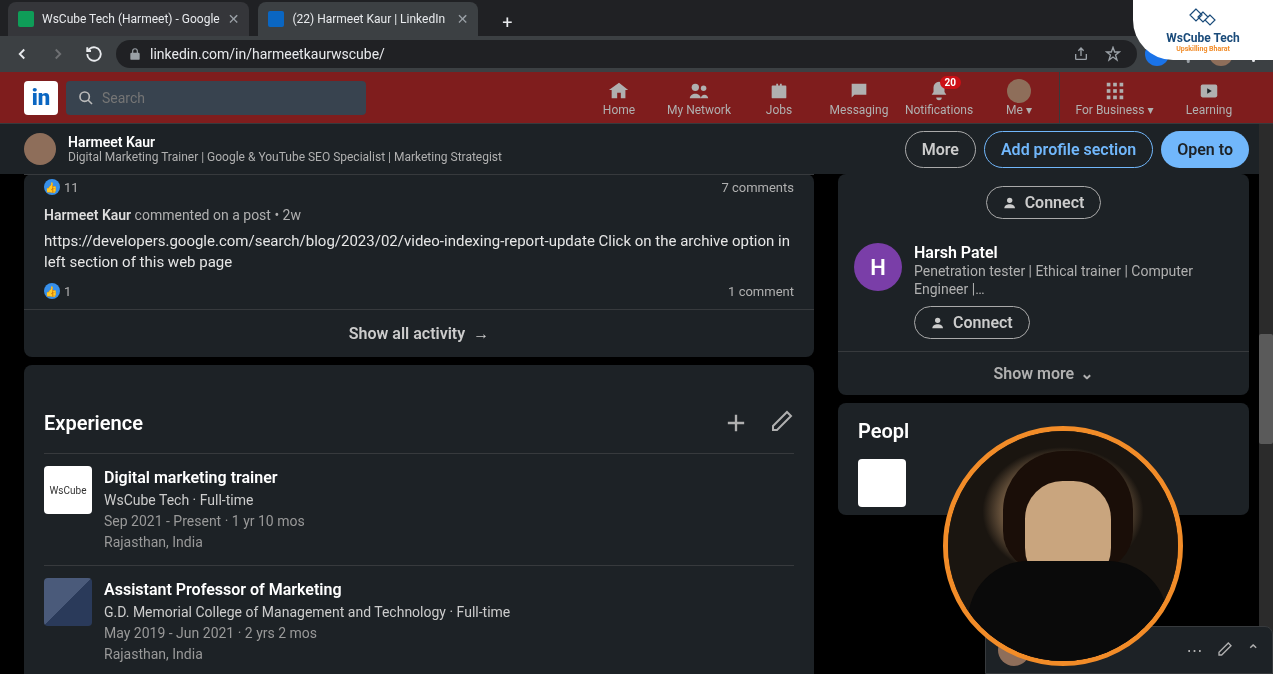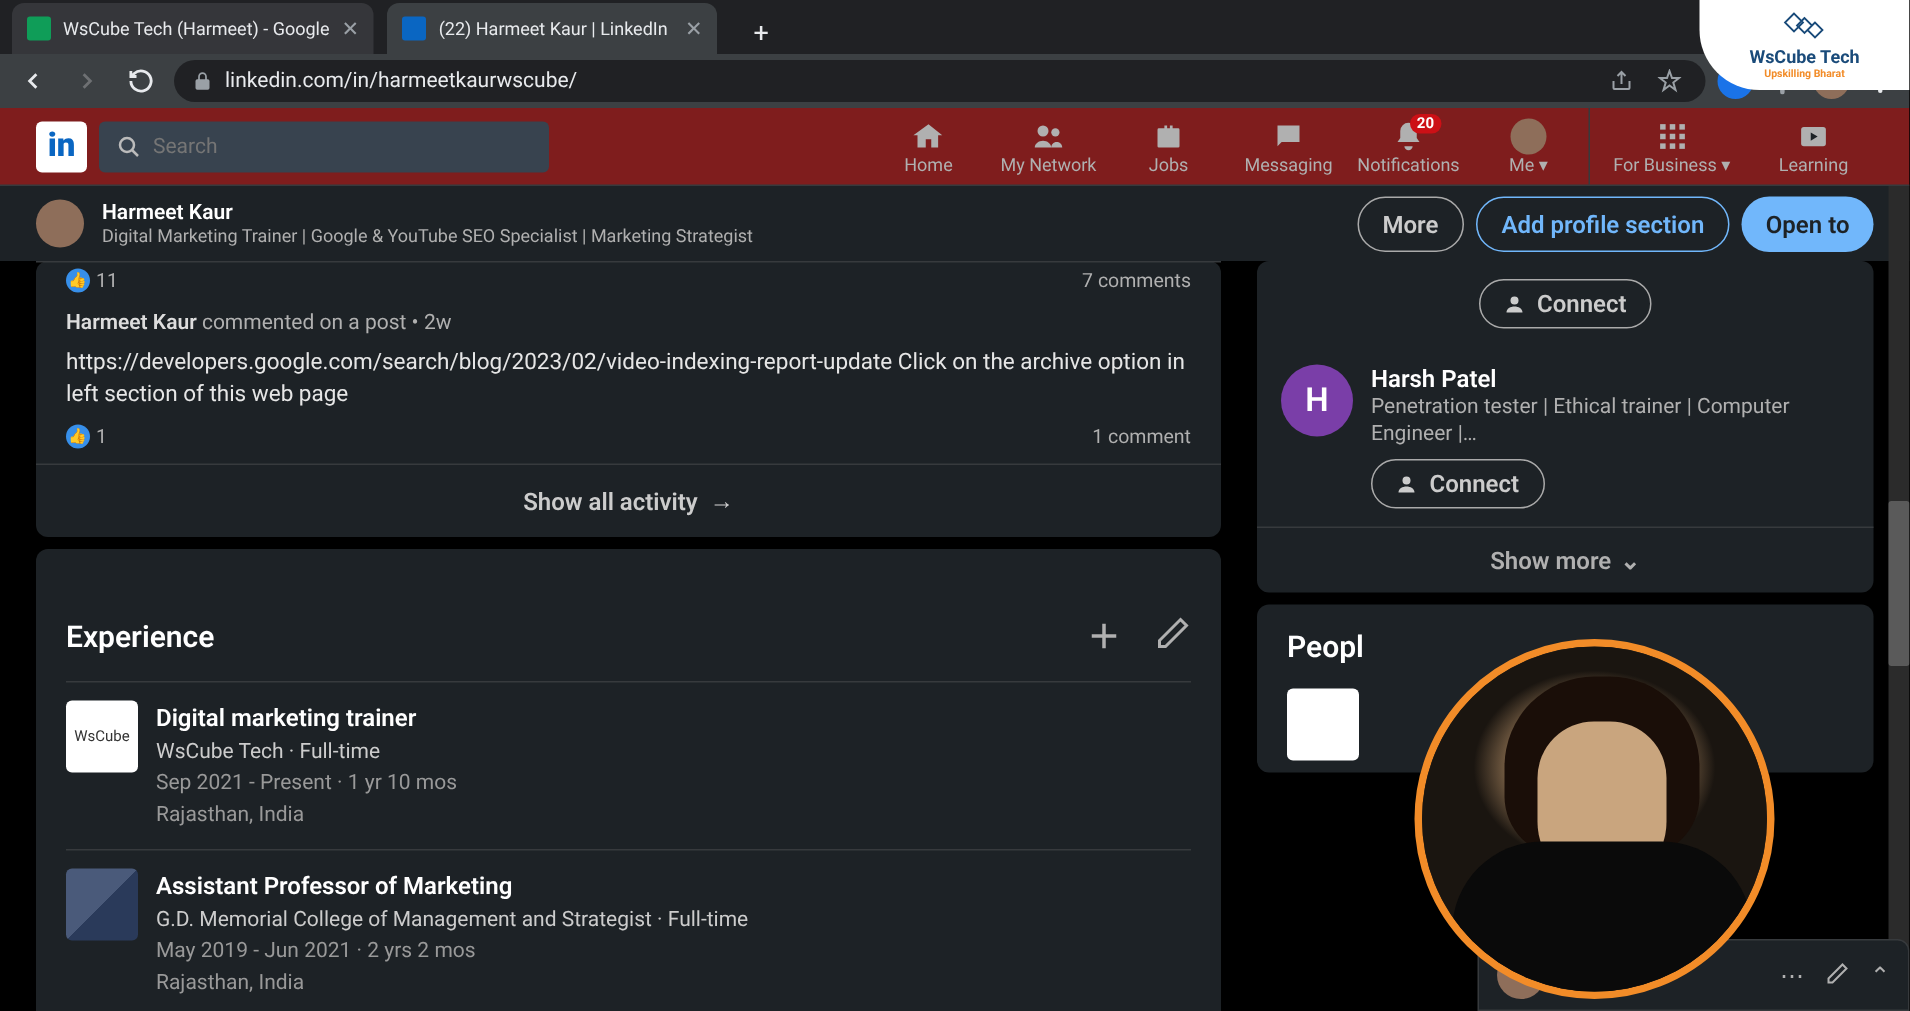--- a/index.html
+++ b/index.html
@@ -334,21 +334,21 @@
           <div class="exp-role">Digital marketing trainer</div>
           <div>WsCube Tech · Full-time</div>
           <div style="color:#999">Sep 2021 - Present · 1 yr 10 mos</div>
           <div style="color:#999">Rajasthan, India</div>
         </div>
       </div>
       <div class="exp-item">
         <div class="exp-logo gd"></div>
         <div class="exp-details">
           <div class="exp-role">Assistant Professor of Marketing</div>
-          <div>G.D. Memorial College of Management and Strategist · Full-time</div>
+          <div>G.D. Memorial College of Management and Technology · Full-time</div>
           <div style="color:#999">May 2019 - Jun 2021 · 2 yrs 2 mos</div>
           <div style="color:#999">Rajasthan, India</div>
         </div>
       </div>
     </div>
 
   </div>
 
   <div class="li-aside">
     <div class="card">

